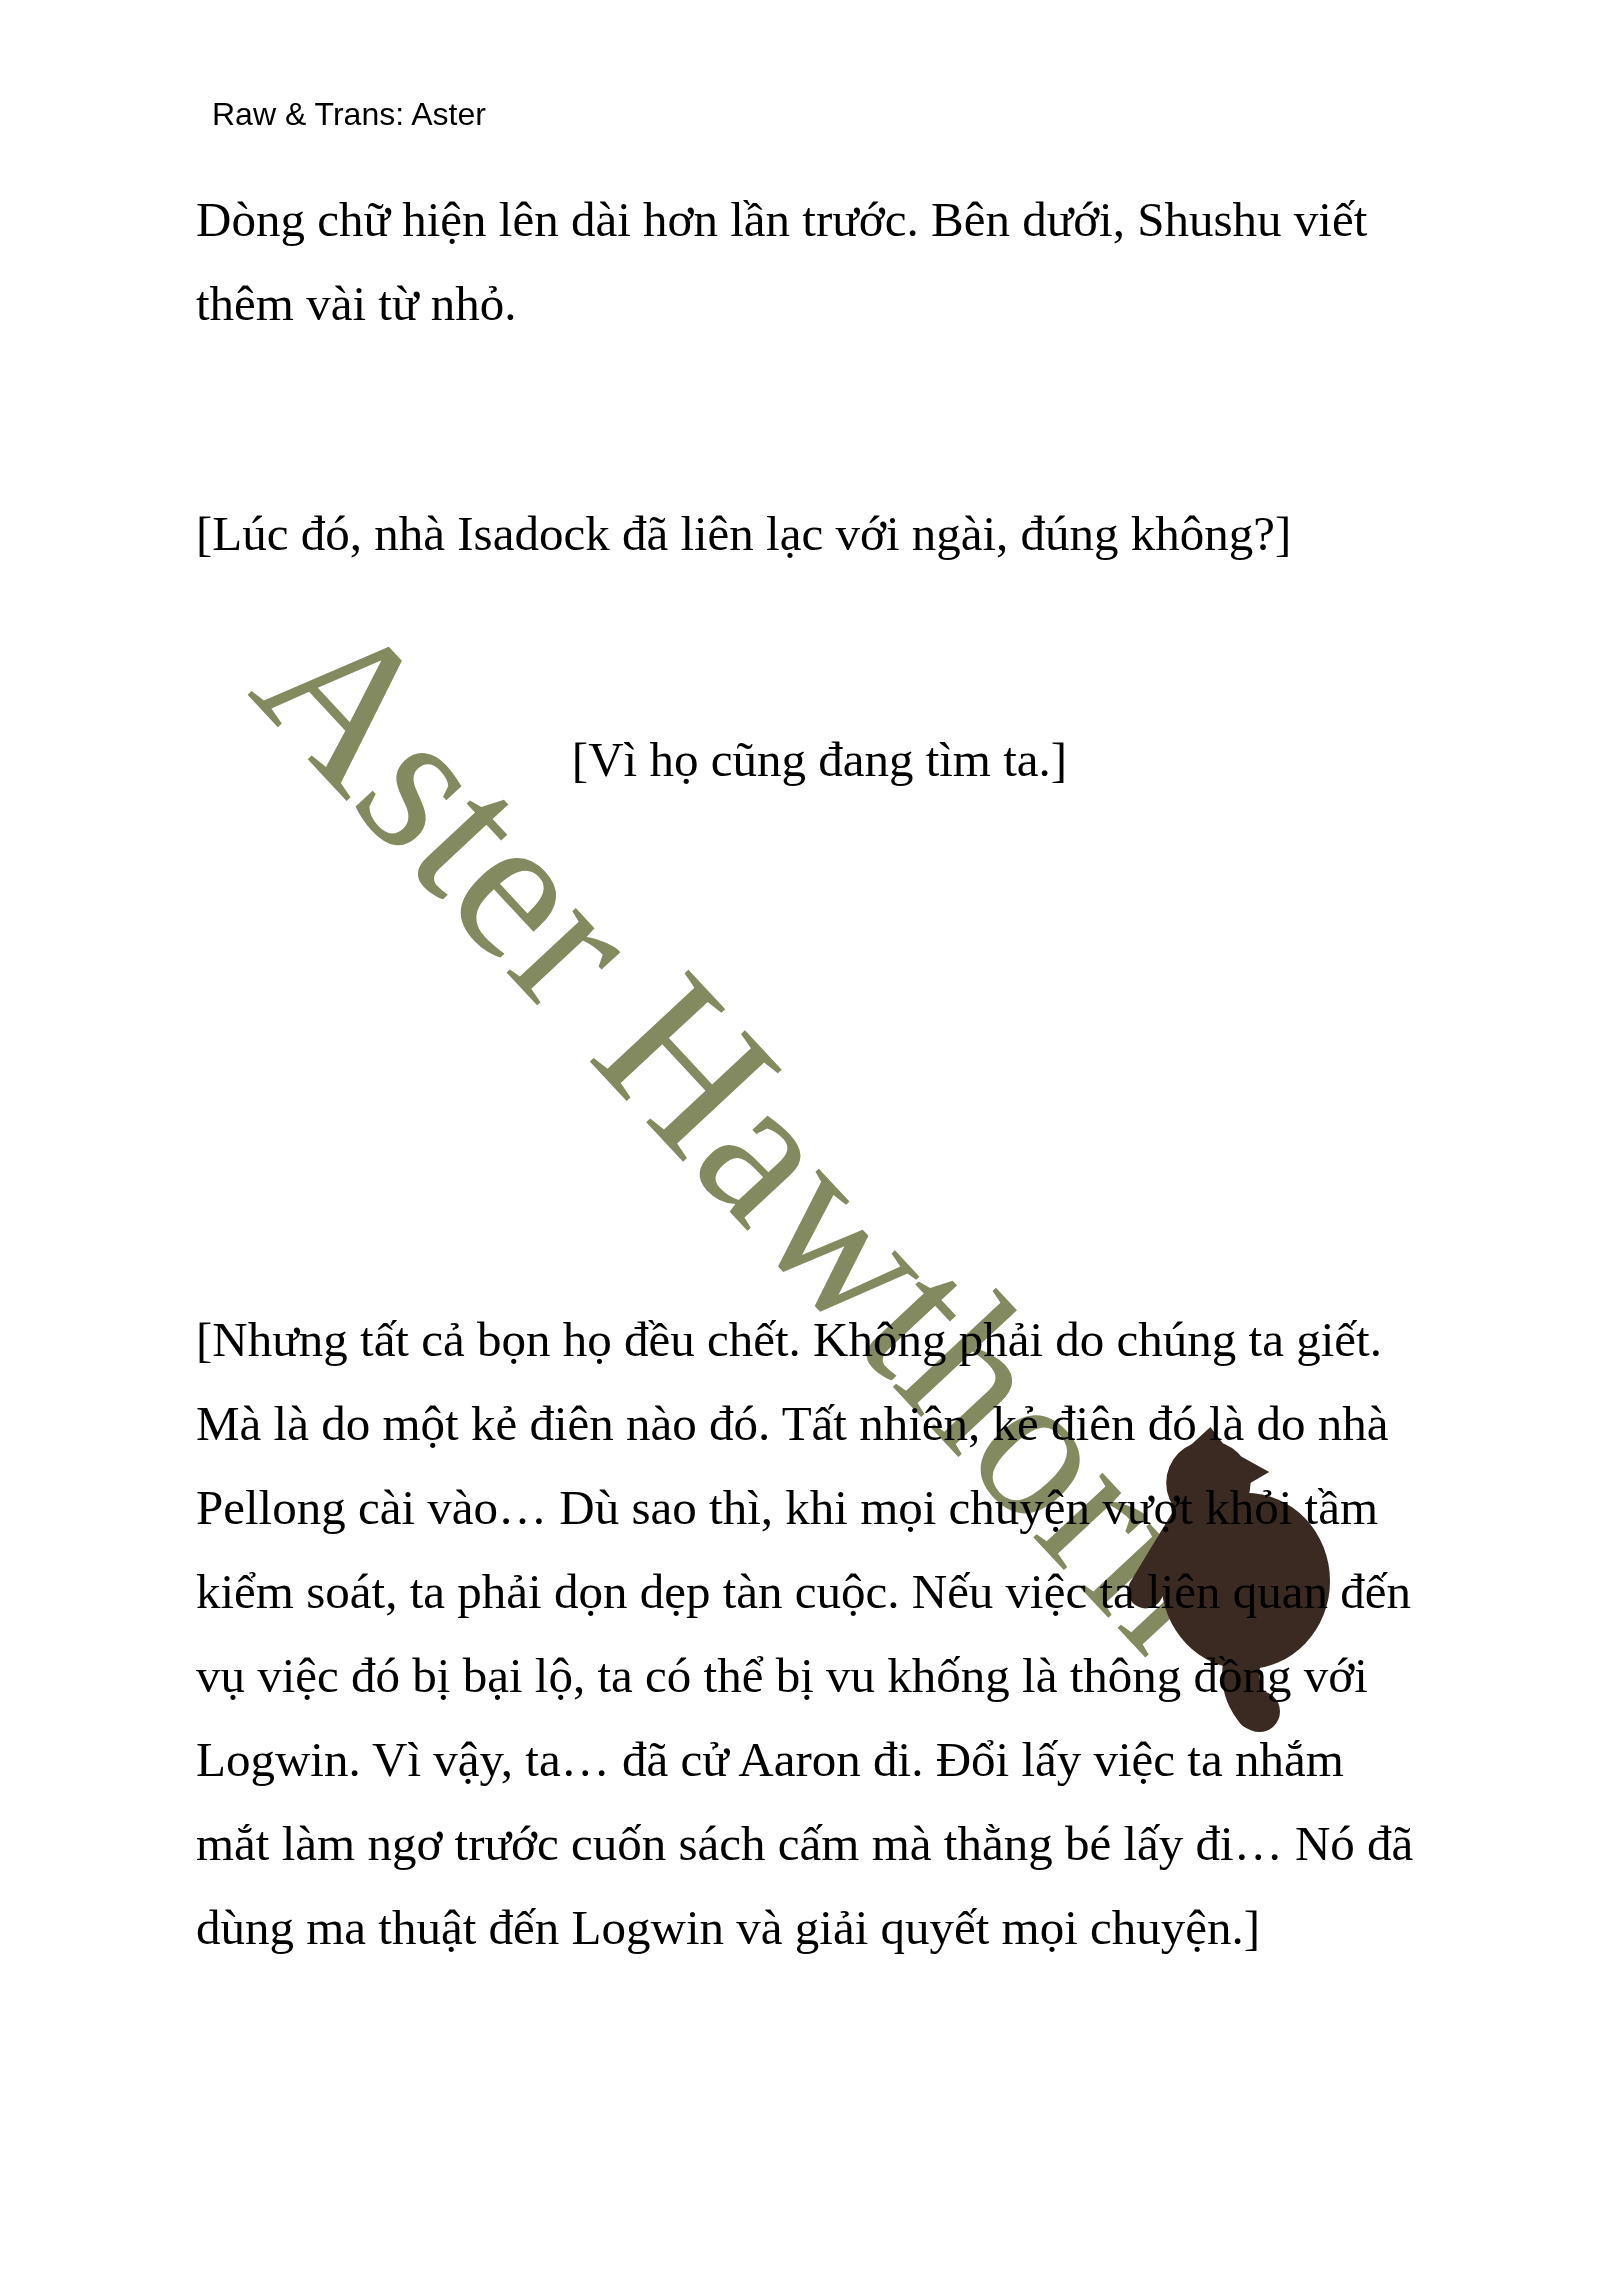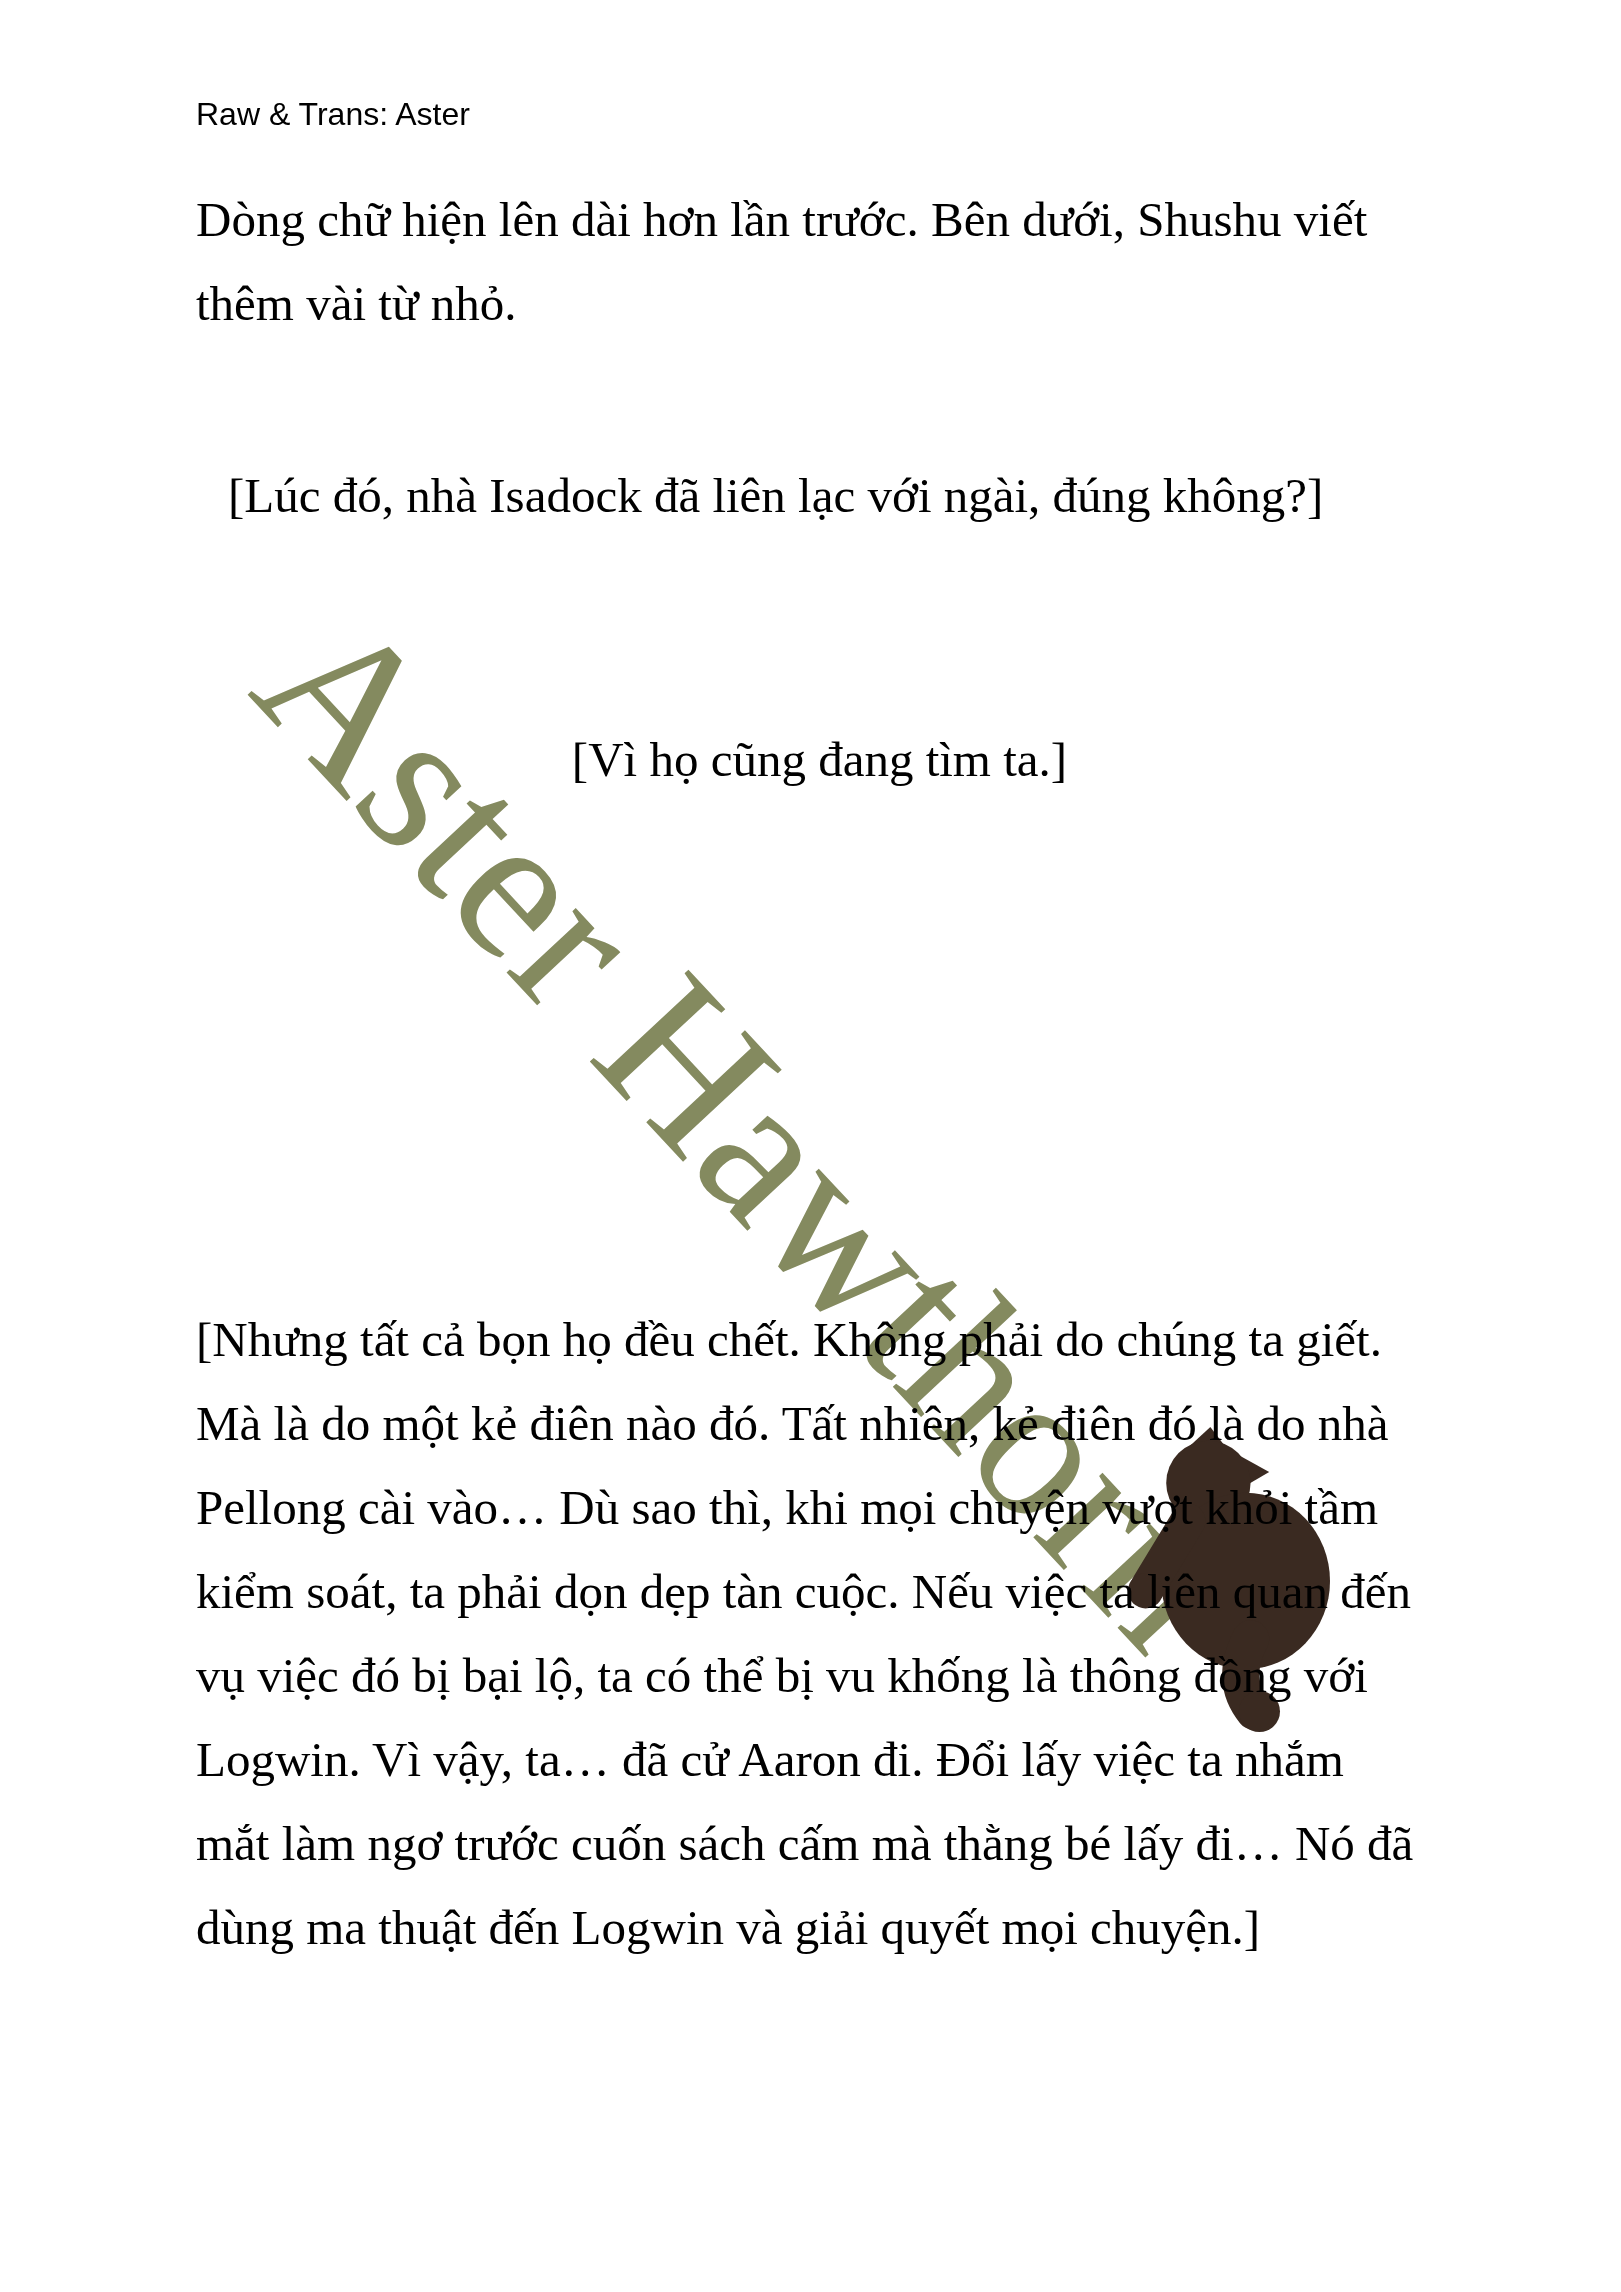--- a/index.html
+++ b/index.html
@@ -7,38 +7,38 @@
     position: relative;
     width: 1621px;
     height: 2293px;
     background: var(--bg, #ffffff);
     overflow: hidden;
     font-family: "Liberation Serif", serif;
     color: var(--text, #000000);
   }
   .credit {
     position: absolute;
-    left: 196px;
+    left: 212px;
     top: 96px;
     font-family: "Liberation Sans", sans-serif;
     font-size: 32px;
     line-height: 37px;
     z-index: 3;
   }
   .para {
     position: absolute;
     left: 196px;
     width: 1247px;
     font-size: 49px;
     line-height: 84px;
     white-space: pre-line;
     z-index: 3;
   }
   .p1 { top: 178px; font-family: Liberation Serif, serif; }
-  .p2 { top: 454px; margin-left: 32px; }
+  .p2 { top: 492px; }
   .p3 { top: 718px; text-align: center; }
   .p4 { top: 927px; }
   .p5 { top: 1298px; }
   .watermark {
     position: absolute;
     left: 372px;
     top: 576px;
     font-family: "Liberation Serif", serif;
     font-size: 206px;
     line-height: 1;

